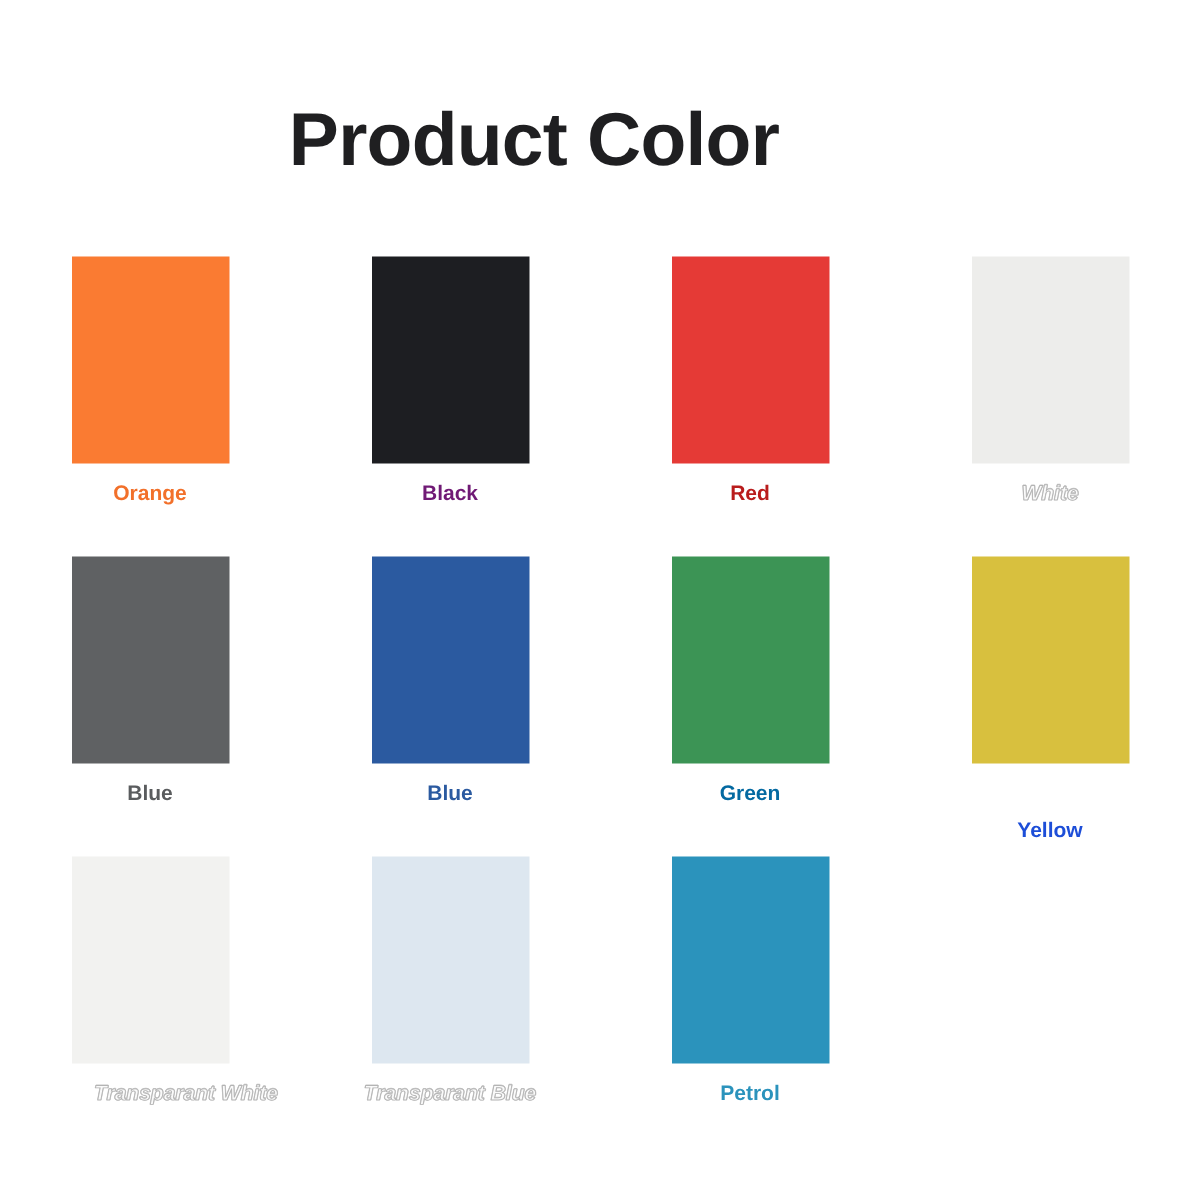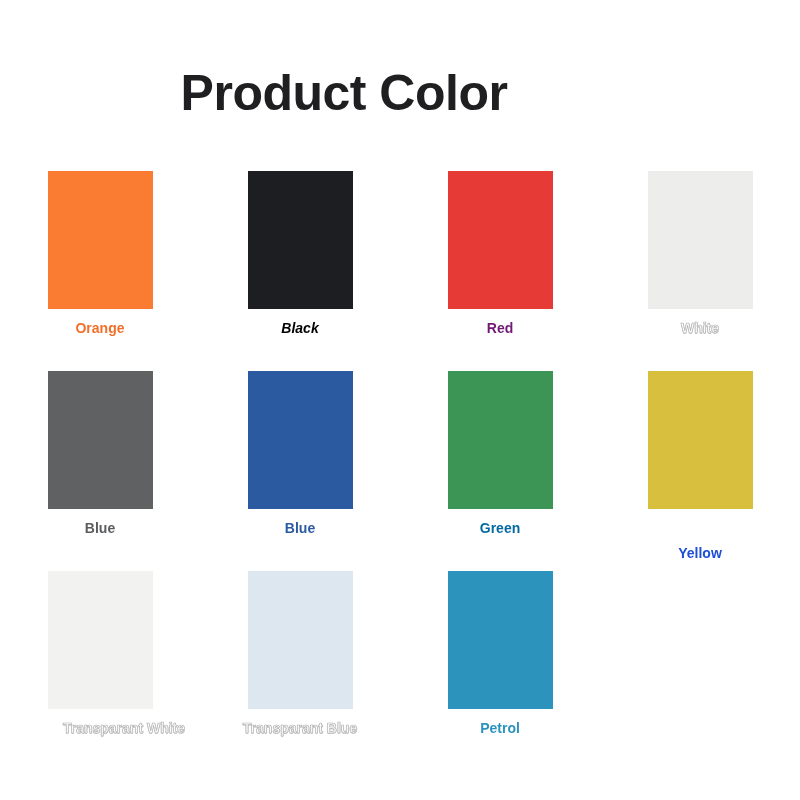--- a/index.html
+++ b/index.html
@@ -29,20 +29,21 @@
     top: 68px;
     left: 0;
     width: 688px;
     text-align: center;
     font-size: 50px;
     font-weight: bold;
     letter-spacing: -0.5px;
     color: #1f1f21;
     line-height: 1;
     white-space: nowrap;
+    padding-left: 12px;
   }
 
   
   .grid {
     position: absolute;
     top: 160px;
     left: 0;
     width: 724px;
     display: grid;
     grid-template-columns: repeat(4, 200px);
@@ -77,41 +78,42 @@
   }
 
   
   .label.outlined {
     -webkit-text-stroke: 0.6px #b4b4b4;
     text-shadow:
        0.5px 0 0 #c9c9c9,
       -0.5px 0 0 #c9c9c9,
        0  0.5px 0 #c9c9c9,
        0 -0.5px 0 #c9c9c9;
+    font-style: italic;
   }
 </style>
 </head>
 <body style="background: rgb(255, 255, 255);">
 
 <div class="page">
 
   <div class="title" style="color: rgb(31, 31, 33);">Product Color</div>
 
   <div class="grid">
       <div class="cell">
         <div class="swatch" style="background: rgb(250, 123, 50);"></div>
         <div class="label" style="color: rgb(242, 112, 42);">Orange</div>
       </div>
       <div class="cell">
         <div class="swatch" style="background: rgb(29, 30, 34);"></div>
-        <div class="label" style="color: #000000; font-style: italic;">Black</div>
+        <div class="label" style="color: #701a75;">Black</div>
       </div>
       <div class="cell">
         <div class="swatch" style="background: rgb(229, 58, 54);"></div>
-        <div class="label" style="color: #701a75;">Red</div>
+        <div class="label" style="color: #b91c1c;">Red</div>
       </div>
       <div class="cell">
         <div class="swatch" style="background: rgb(237, 237, 235);"></div>
         <div class="label outlined" style="color: rgb(251, 251, 251);">White</div>
       </div>
       <div class="cell">
         <div class="swatch" style="background: rgb(95, 97, 99);"></div>
         <div class="label" style="color: rgb(90, 92, 94);">Blue</div>
       </div>
       <div class="cell">

